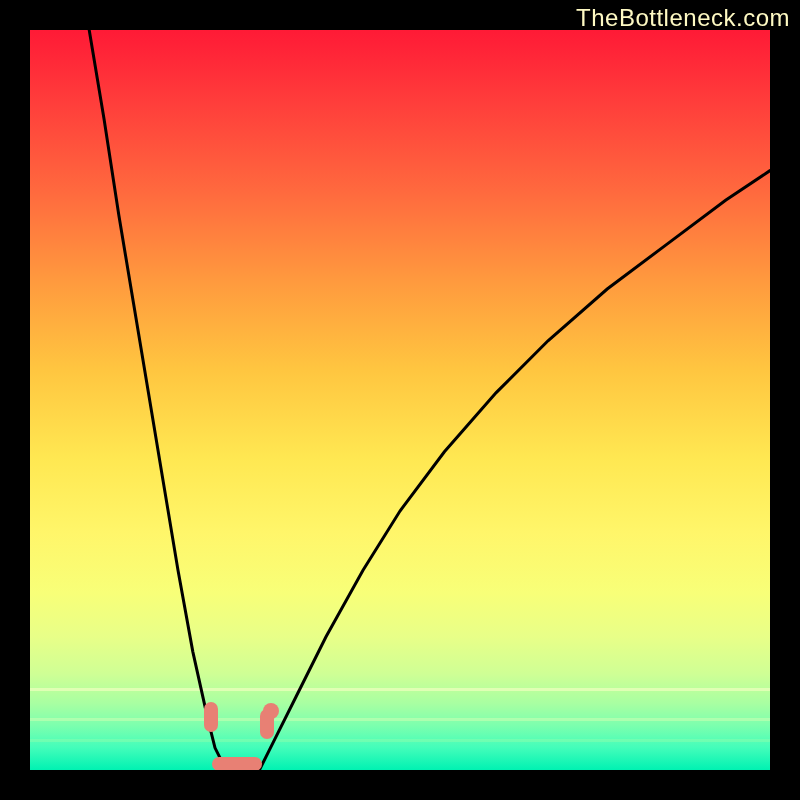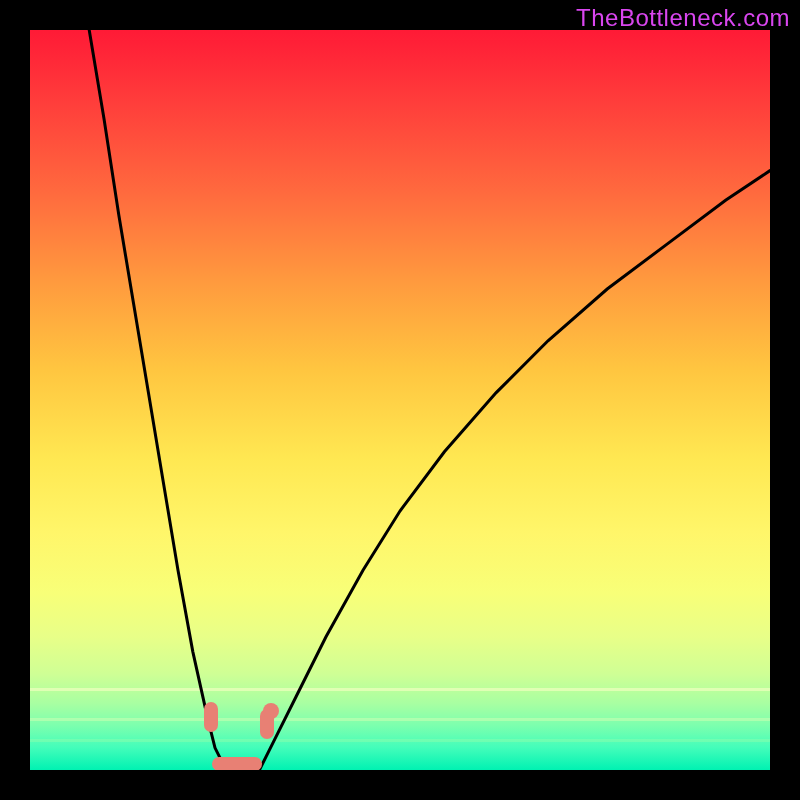--- a/index.html
+++ b/index.html
@@ -65,21 +65,21 @@
     position: absolute;
     left: 0;
     top: 0;
     width: 740px;
     height: 740px;
   }
   .watermark {
     position: absolute;
     top: 4px;
     right: 10px;
-    color: #d946ef;
+    color: #fef9c3;
     font-size: 24px;
     letter-spacing: 0.5px;
     font-weight: 400;
     user-select: none;
   }
   .blob {
     position: absolute;
     background: #e88074;
     border-radius: 10px;
   }

